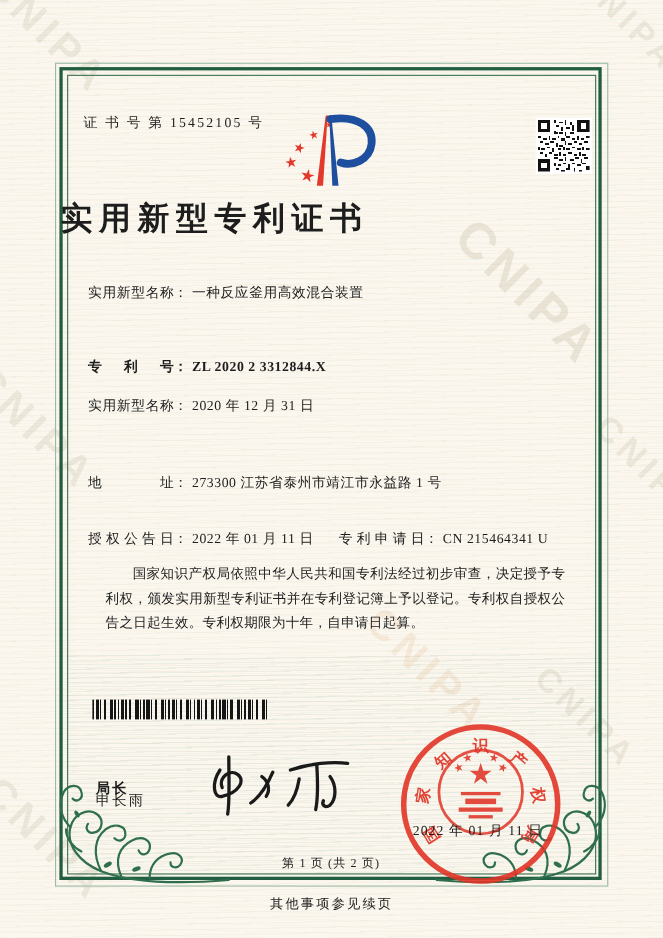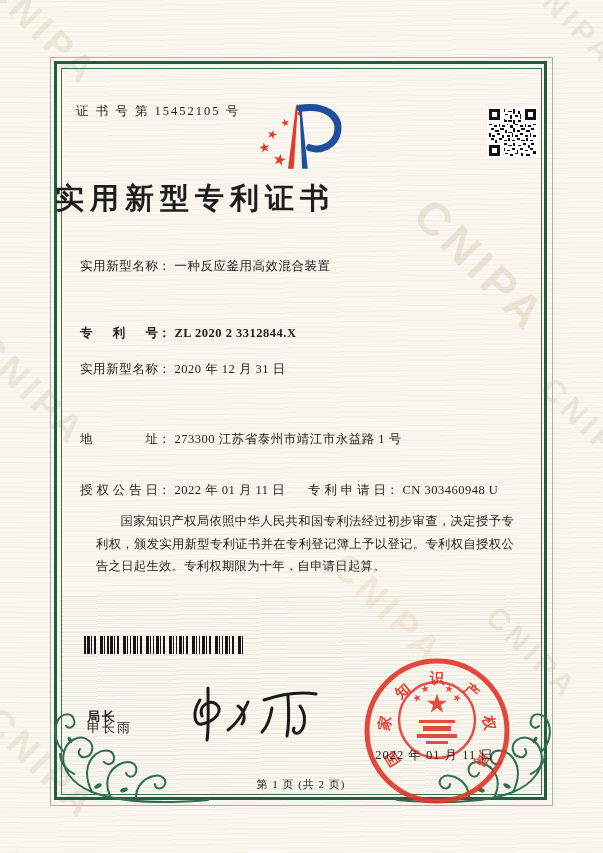--- a/index.html
+++ b/index.html
@@ -171,21 +171,21 @@
   <div class="field-row" style="top:361px;">
     <span class="flabel">实用新型名称</span><span class="fcolon">：</span><span class="fvalue">2020 年 12 月 31 日</span>
   </div>
   <div class="field-row" style="top:431px;">
     <span class="flabel">地址</span><span class="fcolon">：</span><span class="fvalue">273300 江苏省泰州市靖江市永益路 1 号</span>
   </div>
 
   <div class="field-row" style="top:482px;">
     <span class="flabel">授权公告日</span><span class="fcolon">：</span><span class="fvalue">2022 年 01 月 11 日</span>
     <span class="grant-2">
-      <span class="flabel">专利申请日</span><span class="fcolon">：</span><span class="fvalue">CN 303460948 U</span>
+      <span class="flabel">专利申请日</span><span class="fcolon">：</span><span class="fvalue">CN 215464341 U</span>
     </span>
   </div>
 
   <div class="body-text">
     <p>国家知识产权局依照中华人民共和国专利法经过初步审查，决定授予专利权，颁发实用新型专利证书并在专利登记簿上予以登记。专利权自授权公告之日起生效。专利权期限为十年，自申请日起算。</p>
   </div>
 
   <div class="barcode"></div>
 
   <div class="official" style="top:708px;font-weight:bold;">局长</div>
@@ -226,14 +226,15 @@
         <span style="transform: rotate(-40.6667deg) translateY(-53px);">知</span>
         <span style="transform: rotate(0deg) translateY(-53px);">识</span>
         <span style="transform: rotate(40.6667deg) translateY(-53px);">产</span>
         <span style="transform: rotate(81.3333deg) translateY(-53px);">权</span>
         <span style="transform: rotate(122deg) translateY(-53px);">局</span>
       </div>
   </div>
   <div class="seal-date">2022 年 01 月 11 日</div>
 
   <div class="page-note">第 1 页 (共 2 页)</div>
+  <div class="cont-note">其他事项参见续页</div>
 
 </div>
 
 </body></html>

